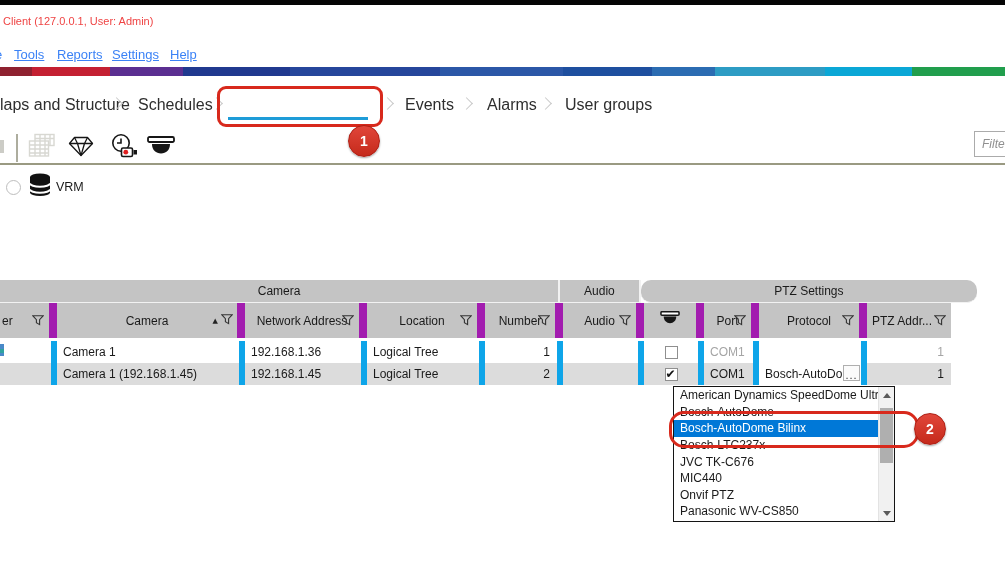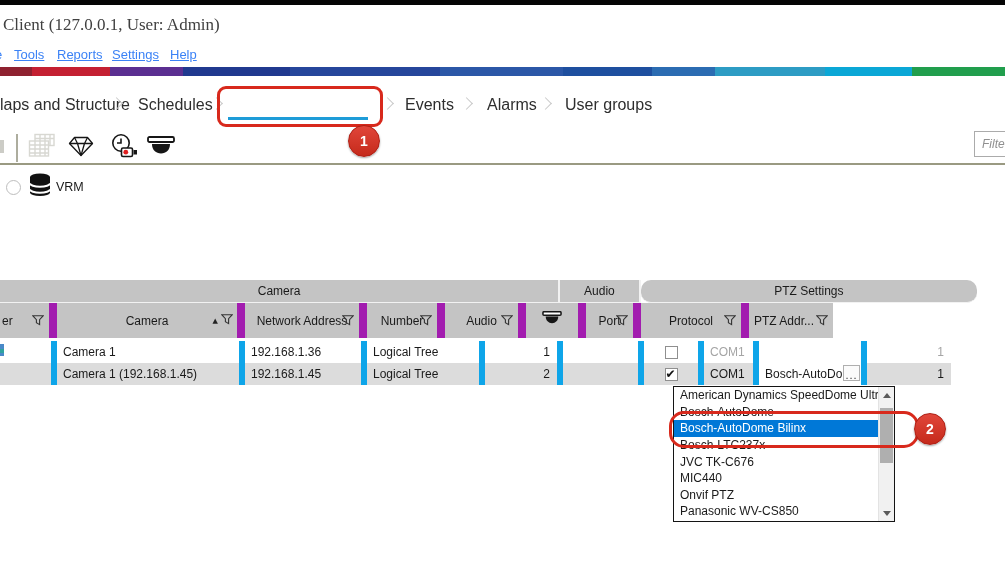--- a/index.html
+++ b/index.html
@@ -1,21 +1,21 @@
 <!DOCTYPE html>
 <html><head>
 <meta charset="utf-8">
 <style>
   html,body{margin:0;padding:0;background:#fff;}
   body{font-family:"Liberation Sans", sans-serif;color:#1a1a1a;}
   .screen{position:relative;width:1005px;height:563px;overflow:hidden;background:#fff;}
 
   
   .topstrip{position:absolute;left:0;top:0;width:100%;height:5px;background:#050505;}
-  .title{position:absolute;left:3px;top:15px;font-size:17px;color:#404040;white-space:nowrap;font-family:Liberation Serif, serif;}
+  .title{position:absolute;left:3px;top:15px;font-size:11px;color:#ef4444;white-space:nowrap;}
 
   
   .menu-item{position:absolute;top:47px;height:18px;font-size:13px;color:#3b82f6;white-space:nowrap;cursor:default;text-decoration:underline;}
   .menu-frag{width:5px;overflow:hidden;}
   .menu-frag span{display:inline-block;margin-left:-5px;}
 
   
   .brandbar{position:absolute;left:0;top:67px;width:100%;height:9px;
     background:linear-gradient(to right,
       #8E2130 0 3.2%, #C42032 3.2% 10.9%, #5B2F91 10.9% 18.2%, #20398F 18.2% 28.9%,
@@ -199,20 +199,26 @@
                 <path d="M0.7 0.7 H11.3 L7.6 4.6 V9.6 L4.4 7.6 V4.6 Z" fill="none" stroke="#333" stroke-width="1.1"></path>
               </svg></span>
         </span>
       </div>
       <div class="h-cell c2">
         <span>Network Address</span>
         <span class="funnel"><svg width="12" height="11" viewBox="0 0 12 11">
               <path d="M0.7 0.7 H11.3 L7.6 4.6 V9.6 L4.4 7.6 V4.6 Z" fill="none" stroke="#333" stroke-width="1.1"></path>
             </svg></span>
       </div>
+      <div class="h-cell c3">
+        <span>Location</span>
+        <span class="funnel"><svg width="12" height="11" viewBox="0 0 12 11">
+              <path d="M0.7 0.7 H11.3 L7.6 4.6 V9.6 L4.4 7.6 V4.6 Z" fill="none" stroke="#333" stroke-width="1.1"></path>
+            </svg></span>
+      </div>
       <div class="h-cell c4">
         <span>Number</span>
         <span class="funnel"><svg width="12" height="11" viewBox="0 0 12 11">
               <path d="M0.7 0.7 H11.3 L7.6 4.6 V9.6 L4.4 7.6 V4.6 Z" fill="none" stroke="#333" stroke-width="1.1"></path>
             </svg></span>
       </div>
       <div class="h-cell c5">
         <span>Audio</span>
         <span class="funnel"><svg width="12" height="11" viewBox="0 0 12 11">
               <path d="M0.7 0.7 H11.3 L7.6 4.6 V9.6 L4.4 7.6 V4.6 Z" fill="none" stroke="#333" stroke-width="1.1"></path>

